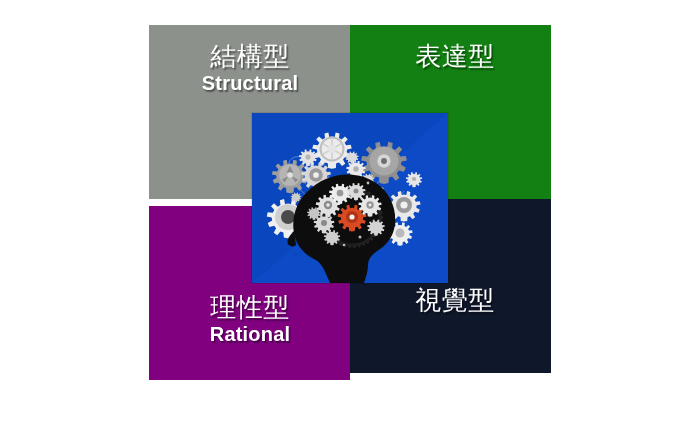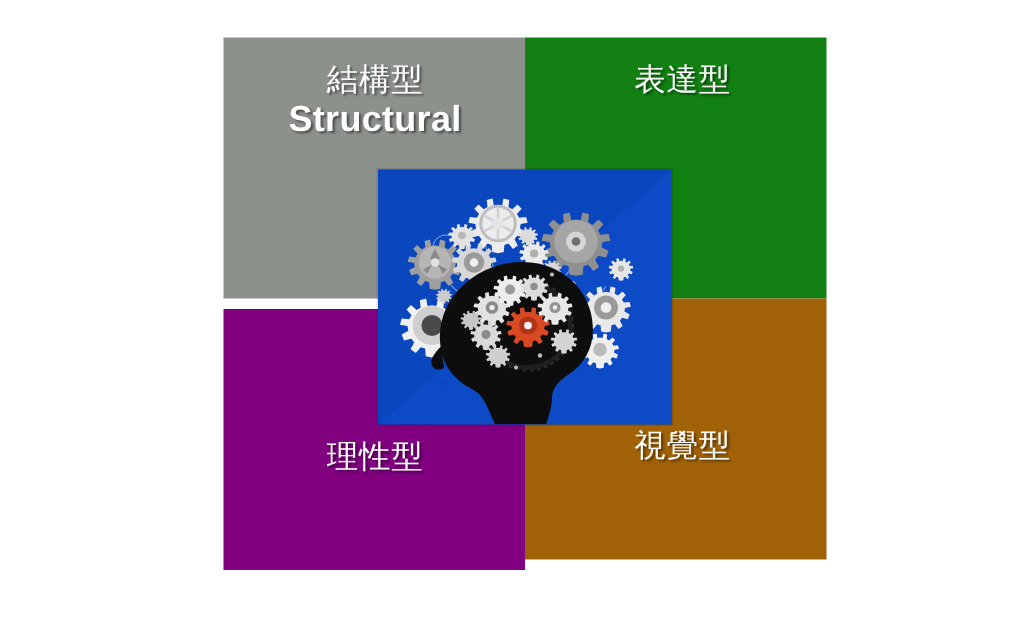--- a/index.html
+++ b/index.html
@@ -47,27 +47,27 @@
   .label-block {
     position: absolute;
     width: 150px;
     text-align: center;
     color: #ffffff;
     line-height: 1.12;
     text-shadow: 1.5px 1.5px 1.5px rgba(0,0,0,0.45);
     user-select: none;
   }
   .label-cn {
-    font-size: 21px;
+    font-size: 26px;
     font-weight: 400;
     letter-spacing: 0.5px;
     white-space: nowrap;
   }
   .label-en {
-    font-size: 24px;
+    font-size: 20px;
     font-weight: bold;
     letter-spacing: 0.2px;
     white-space: nowrap;
     margin-top: 1px;
   }
 
   
   .q-tl .label-block { left: 26px;  top: 17px; }
   .q-tr .label-block { left: 30px;  top: 17px; }
   .q-bl .label-block { left: 26px;  top: 87px; }
@@ -106,24 +106,25 @@
 
     <div class="quadrant q-tr" style="background:#128012;">
       <div class="label-block">
         <div class="label-cn">表達型</div>
       </div>
     </div>
 
     <div class="quadrant q-bl" style="background:#800080;">
       <div class="label-block">
         <div class="label-cn">理性型</div>
+        <div class="label-en">Rational</div>
       </div>
     </div>
 
-    <div class="quadrant q-br" style="background:#a16207;">
+    <div class="quadrant q-br" style="background:#0f172a;">
       <div class="label-block">
         <div class="label-cn">視覺型</div>
       </div>
     </div>
 
   </div>
 
   <div id="center-image" title="Silhouette of a human head in profile filled with interlocking gears, with more gears floating above, on a blue background" style="background: rgb(10, 70, 190);">
     <svg viewBox="0 0 196 170" xmlns="http://www.w3.org/2000/svg" role="img">
       <defs>

